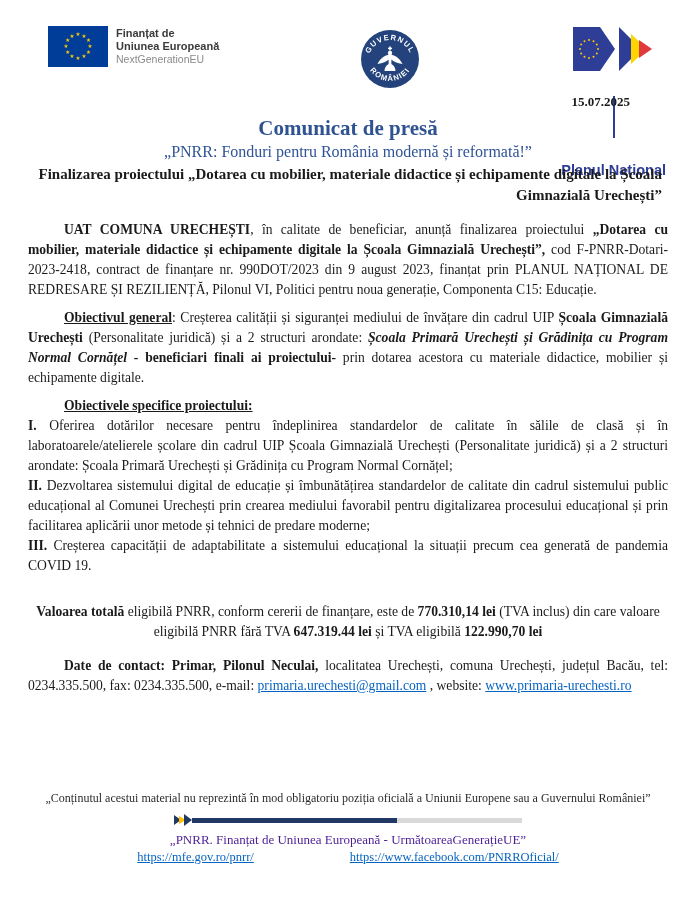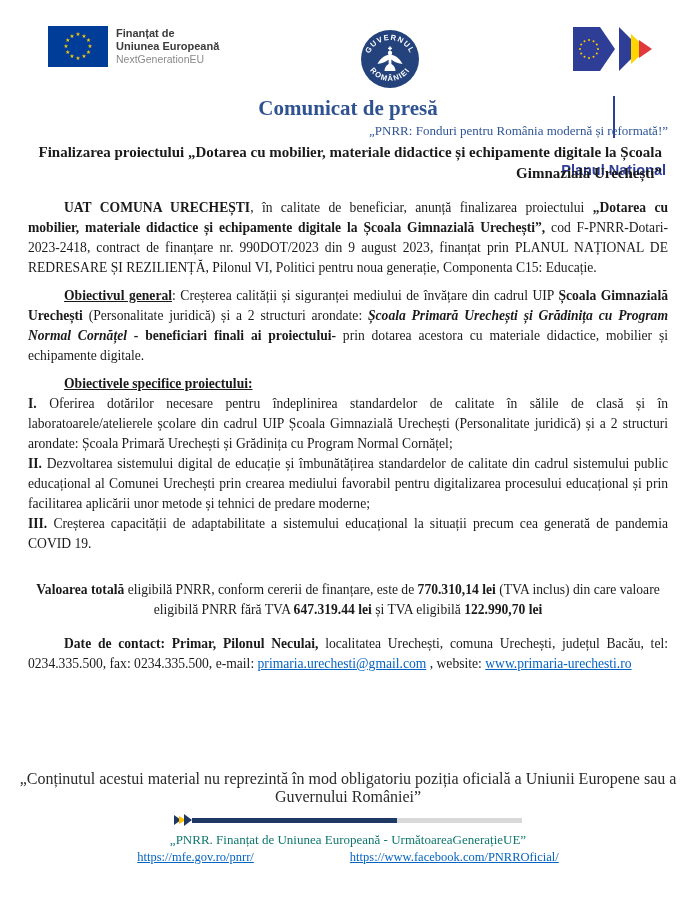--- a/index.html
+++ b/index.html
@@ -31,46 +31,46 @@
              font-size:14.5px; line-height:17px;}
   .f-eu{fill:var(--eu_blue);} .f-star{fill:var(--star_yellow);}
   .f-pb{fill:var(--pnrr_blue);} .f-py{fill:var(--pnrr_yellow);} .f-pr{fill:var(--pnrr_red);}
   .f-seal{fill:var(--seal_navy);}
   .seal-txt{font-family:"Liberation Sans", sans-serif; font-weight:bold; fill:#ffffff;
             font-size:7.6px; letter-spacing:1.2px;}
 
   
   .date-row{text-align:right; padding-right:38px; font-weight:bold; font-size:13px; margin-top:4px;}
   .doc-title{text-align:center; color:var(--accent_blue); font-weight:bold; font-size:21px; margin-top:6px;}
-  .doc-subtitle{text-align:right; color:var(--subtitle_blue); font-size:13px; margin-top:2px;}
+  .doc-subtitle{text-align:center; color:var(--subtitle_blue); font-size:16px; margin-top:2px;}
   .doc-heading{text-align:right; font-weight:bold; font-size:15px; line-height:21px;
                max-width:628px; margin:3px auto 0 auto;}
 
   
   .body-text{margin-top:14px; font-size:13.6px; line-height:20px;}
   .para{text-align:justify;}
   .para.center{text-align:center;}
   .para.left{text-align:left;}
   .para.ind{text-indent:36px;}
   .para.sp-sm{margin-top:8px;}
   .para.sp-md{margin-top:14px;}
   .para.sp-lg{margin-top:28px;}
   .para.sp-xl{margin-top:26px;}
   .b{font-weight:bold;} .i{font-style:italic;} .u{text-decoration:underline;}
   a.link{color:var(--link_blue); text-decoration:underline; cursor:pointer;}
 
   
   .footer{position:absolute; left:0; right:0; bottom:44px; text-align:center;}
-  .disclaimer{font-size:16px; color:#2b2b2b; margin-bottom:8px;}
+  .disclaimer{font-size:12px; color:#2b2b2b; margin-bottom:8px;}
   .bar-wrap{display:flex; align-items:center; justify-content:center; margin:0 auto 6px auto; width:348px;}
   .bar-icon{flex:0 0 auto; margin-right:-2px;}
   .bar{display:flex; height:5px; width:330px;}
   .bar-navy{background:var(--bar_navy); width:62%;}
   .bar-gray{background:var(--bar_gray); width:38%;}
-  .pnrr-line{font-size:13px; color:#0f766e; margin-bottom:2px;}
+  .pnrr-line{font-size:13px; color:#4c1d95; margin-bottom:2px;}
   .links-row{display:flex; justify-content:center; gap:96px; font-size:12.5px;}
 </style>
 </head>
 <body>
 
 <div class="page">
 
   <div class="header">
 
     <div class="eu-logo">
@@ -137,20 +137,21 @@
         <polygon points="58,8 74,23 58,38" class="f-py"></polygon>
         <polygon points="66,14 79,23 66,32" class="f-pr"></polygon>
       </svg>
       <div class="pnrr-sep"></div>
       <div class="pnrr-text">
         <div>Planul Național</div>
       </div>
     </div>
   </div>
 
+  <div class="date-row">15.07.2025</div>
 
   <div class="doc-title">Comunicat de presă</div>
   <div class="doc-subtitle">„PNRR: Fonduri pentru România modernă și reformată!”</div>
   <div class="doc-heading">Finalizarea proiectului „Dotarea cu mobilier, materiale didactice și echipamente digitale la Școala Gimnazială Urechești”</div>
 
   <div class="body-text">
       <p class="para ind"><span class="b">UAT COMUNA URECHEȘTI</span><span>, în calitate de beneficiar, anunță finalizarea proiectului </span><span class="b">„Dotarea cu mobilier, materiale didactice și echipamente digitale la Școala Gimnazială Urechești”,</span><span> cod F-PNRR-Dotari- 2023-2418, contract de finanțare nr. 990DOT/2023 din 9 august 2023, finanțat prin PLANUL NAȚIONAL DE REDRESARE ȘI REZILIENȚĂ, Pilonul VI, Politici pentru noua generație, Componenta C15: Educație.</span></p>
       <p class="para ind sp-sm"><span class="b u">Obiectivul general</span><span>: Creșterea calității și siguranței mediului de învățare din cadrul UIP </span><span class="b">Școala Gimnazială Urechești</span><span> (Personalitate juridică) și a 2 structuri arondate: </span><span class="b i">Școala Primară Urechești și Grădinița cu Program Normal Cornățel</span><span class="b"> - </span><span class="b">beneficiari finali ai proiectului-</span><span> prin dotarea acestora cu materiale didactice, mobilier și echipamente digitale.</span></p>
       <p class="para left ind sp-sm"><span class="b u">Obiectivele specifice proiectului:</span></p>
       <p class="para"><span class="b">I.</span><span> Oferirea dotărilor necesare pentru îndeplinirea standardelor de calitate în sălile de clasă și în laboratoarele/atelierele școlare din cadrul UIP Școala Gimnazială Urechești (Personalitate juridică) și a 2 structuri arondate: Școala Primară Urechești și Grădinița cu Program Normal Cornățel;</span></p>

